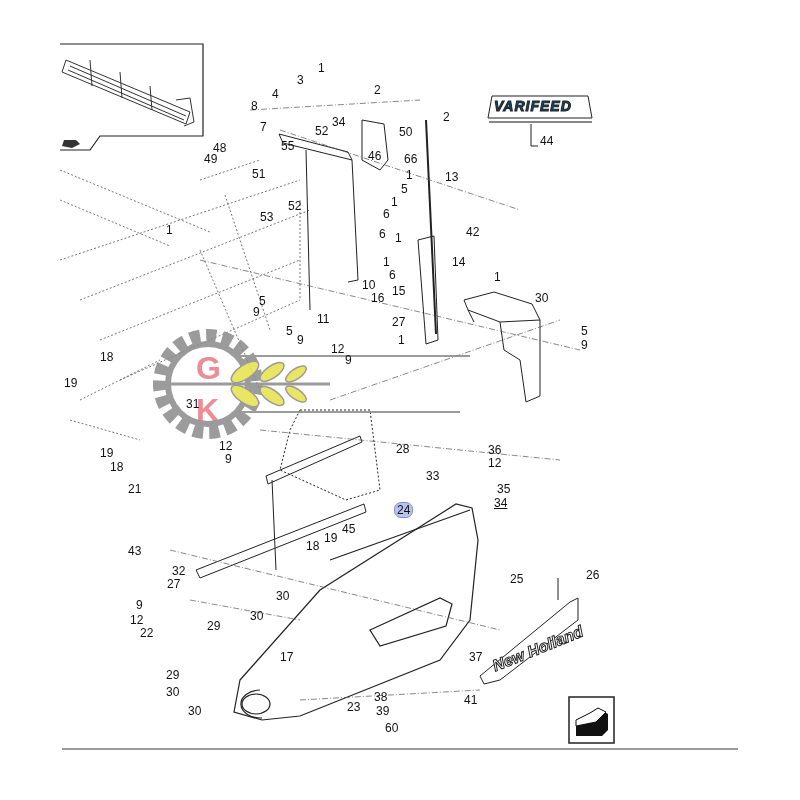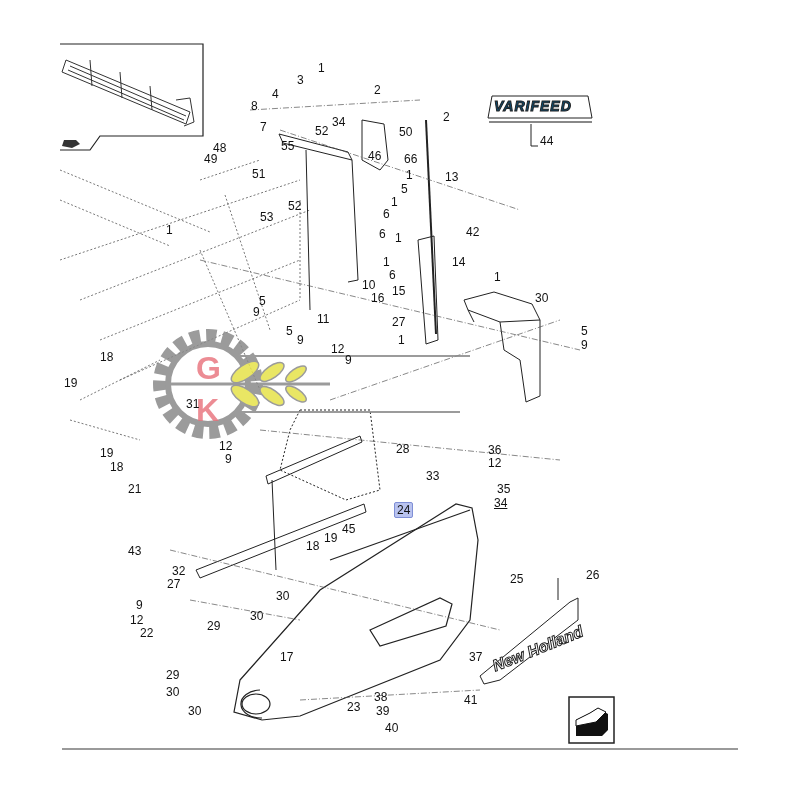--- a/index.html
+++ b/index.html
@@ -1,19 +1,19 @@
 <!DOCTYPE html>
 <html><head>
 <meta charset="utf-8">
 <style>
   html, body { margin:0; padding:0; background:#ffffff; }
   body { width:800px; height:800px; position:relative; overflow:hidden; font-family:"Liberation Sans", sans-serif; }
   #canvas { position:absolute; left:0; top:0; width:800px; height:800px; }
   .callout { position:absolute; font-size:12px; color:#111; line-height:12px; white-space:nowrap; }
-  .callout.hl { background:#b9c3ef; border:1px solid #7f8fd6; border-radius:2px; padding:1px 2px; }
+  .callout.hl { background:#b9c3ef; border:1px solid #7f8fd6; border-radius:7px; padding:1px 2px; }
   .wm-text { position:absolute; left:328px; top:352px; font-size:66px; font-weight:bold; letter-spacing:1px; opacity:0.85; }
   .wm-letter { position:absolute; font-size:32px; font-weight:bold; opacity:0.8; }
   .nh-text { position:absolute; left:490px; top:640px; transform:rotate(-22deg); font-size:16px; font-style:italic; font-weight:bold; color:#fff; -webkit-text-stroke:1px #222; letter-spacing:0px; }
   .vf-text { position:absolute; left:494px; top:98px; font-size:14px; font-style:italic; font-weight:bold; color:#0c4a6e; -webkit-text-stroke:1px #222; letter-spacing:1px; }
 </style>
 </head>
 <body>
 
 <div id="canvas">
 
@@ -209,16 +209,16 @@
       <div class="callout" style="left: 140px; top: 627px;">22</div>
       <div class="callout" style="left: 280px; top: 651px;">17</div>
       <div class="callout" style="left: 469px; top: 651px;">37</div>
       <div class="callout" style="left: 166px; top: 669px;">29</div>
       <div class="callout" style="left: 166px; top: 686px;">30</div>
       <div class="callout" style="left: 374px; top: 691px;">38</div>
       <div class="callout" style="left: 464px; top: 694px;">41</div>
       <div class="callout" style="left: 347px; top: 701px;">23</div>
       <div class="callout" style="left: 188px; top: 705px;">30</div>
       <div class="callout" style="left: 376px; top: 705px;">39</div>
-      <div class="callout" style="left: 385px; top: 722px;">40</div>
+      <div class="callout" style="left: 385px; top: 722px;">60</div>
       <div class="callout" style="left: 540px; top: 135px;">44</div>
     </div>
 </div>
 
 </body></html>

